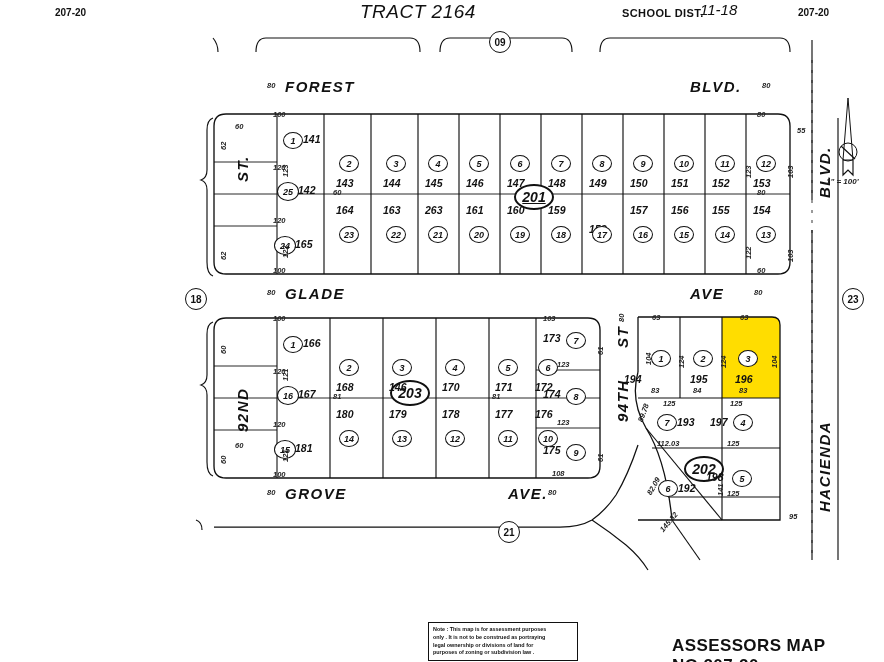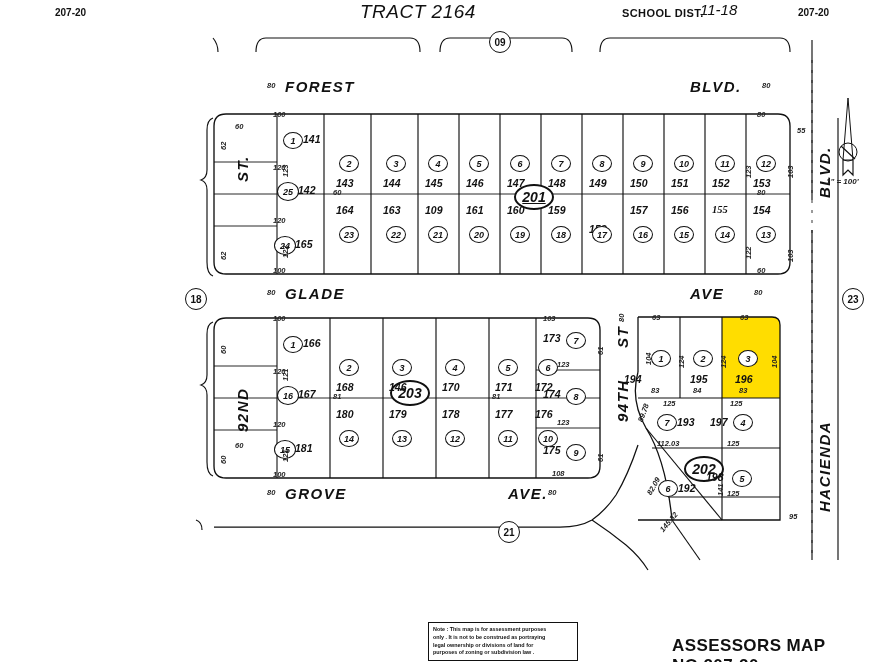--- a/index.html
+++ b/index.html
@@ -223,35 +223,35 @@
   <div class="t apn" style="left:671px;top:178px;">151</div>
   <div class="circ w18" style="left:715px;top:155px;">11</div>
   <div class="t apn" style="left:712px;top:178px;">152</div>
   <div class="circ w18" style="left:756px;top:155px;">12</div>
   <div class="t apn" style="left:753px;top:178px;">153</div>
 
   <div class="t apn" style="left:336px;top:205px;">164</div>
   <div class="circ w18" style="left:339px;top:226px;">23</div>
   <div class="t apn" style="left:383px;top:205px;">163</div>
   <div class="circ w18" style="left:386px;top:226px;">22</div>
-  <div class="t apn" style="left:425px;top:205px;">109</div>
+  <div class="t apn" style="left:425px;top:205px;">263</div>
   <div class="circ w18" style="left:428px;top:226px;">21</div>
   <div class="t apn" style="left:466px;top:205px;">161</div>
   <div class="circ w18" style="left:469px;top:226px;">20</div>
   <div class="t apn" style="left:507px;top:205px;">160</div>
   <div class="circ w18" style="left:510px;top:226px;">19</div>
   <div class="t apn" style="left:548px;top:205px;">159</div>
   <div class="circ w18" style="left:551px;top:226px;">18</div>
   <div class="t apn" style="left:589px;top:205px;margin-top:19px;">158</div>
   <div class="circ w18" style="left:592px;top:226px;">17</div>
   <div class="t apn" style="left:630px;top:205px;">157</div>
   <div class="circ w18" style="left:633px;top:226px;">16</div>
   <div class="t apn" style="left:671px;top:205px;">156</div>
   <div class="circ w18" style="left:674px;top:226px;">15</div>
-  <div class="t apn" style="left:712px;top:205px;font-family:Liberation Serif, serif;">155</div>
+  <div class="t apn" style="left:712px;top:205px;">155</div>
   <div class="circ w18" style="left:715px;top:226px;">14</div>
   <div class="t apn" style="left:753px;top:205px;">154</div>
   <div class="circ w18" style="left:756px;top:226px;">13</div>
 
   <div class="circ big" style="left:390px;top:380px;">203</div>
 
   <div class="circ w18" style="left:283px;top:336px;">1</div>
   <div class="t apn" style="left:303px;top:338px;">166</div>
   <div class="circ w20" style="left:277px;top:386px;">16</div>
   <div class="t apn" style="left:298px;top:389px;">167</div>

